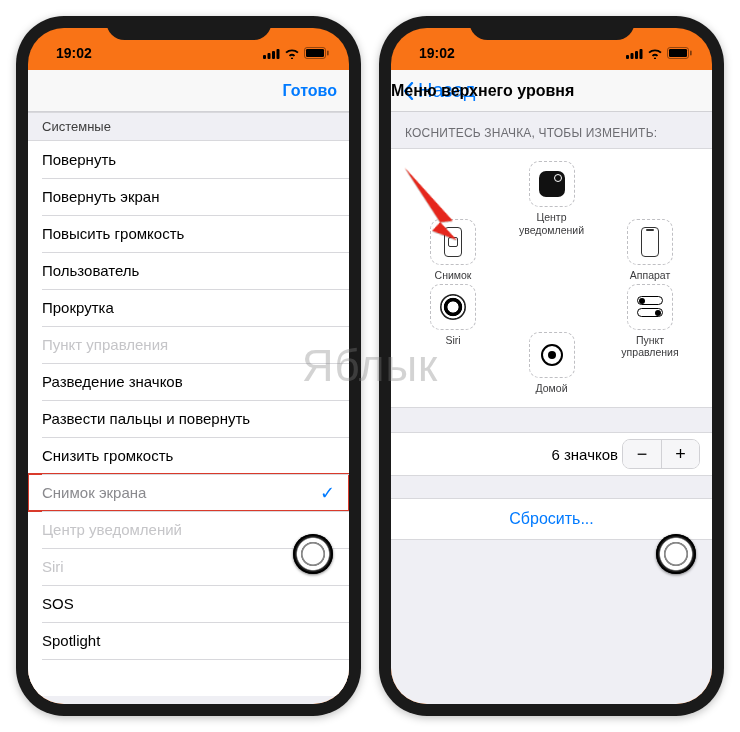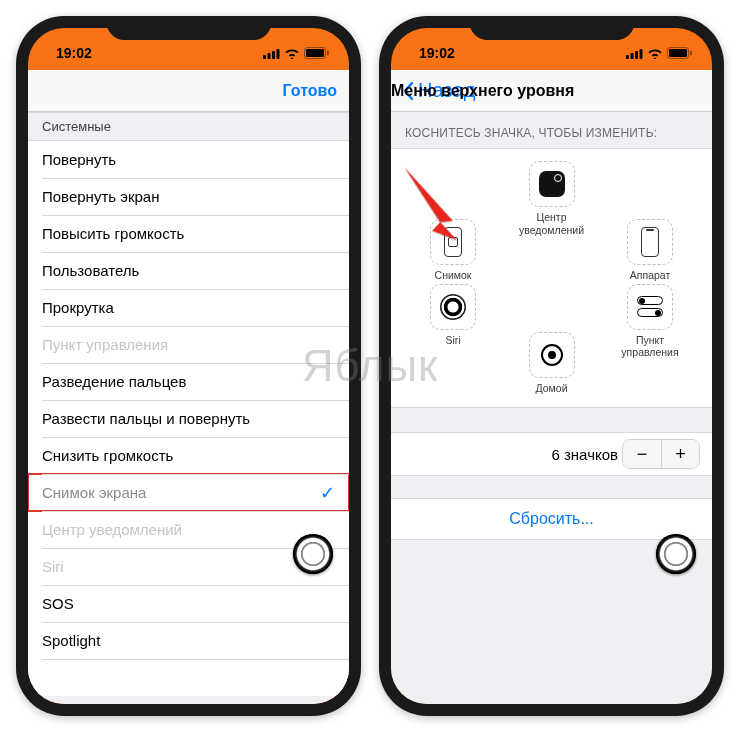--- a/index.html
+++ b/index.html
@@ -304,21 +304,21 @@
           <div class="row">
               <span>Пользователь</span>
             </div>
           <div class="row">
               <span>Прокрутка</span>
             </div>
           <div class="row disabled">
               <span>Пункт управления</span>
             </div>
           <div class="row">
-              <span>Разведение пальцев</span>
+              <span>Разведение значков</span>
             </div>
           <div class="row">
               <span>Развести пальцы и повернуть</span>
             </div>
           <div class="row">
               <span>Снизить громкость</span>
             </div>
           <div class="row selected">
             <span>Снимок экрана</span>
             <span class="check">✓</span>

